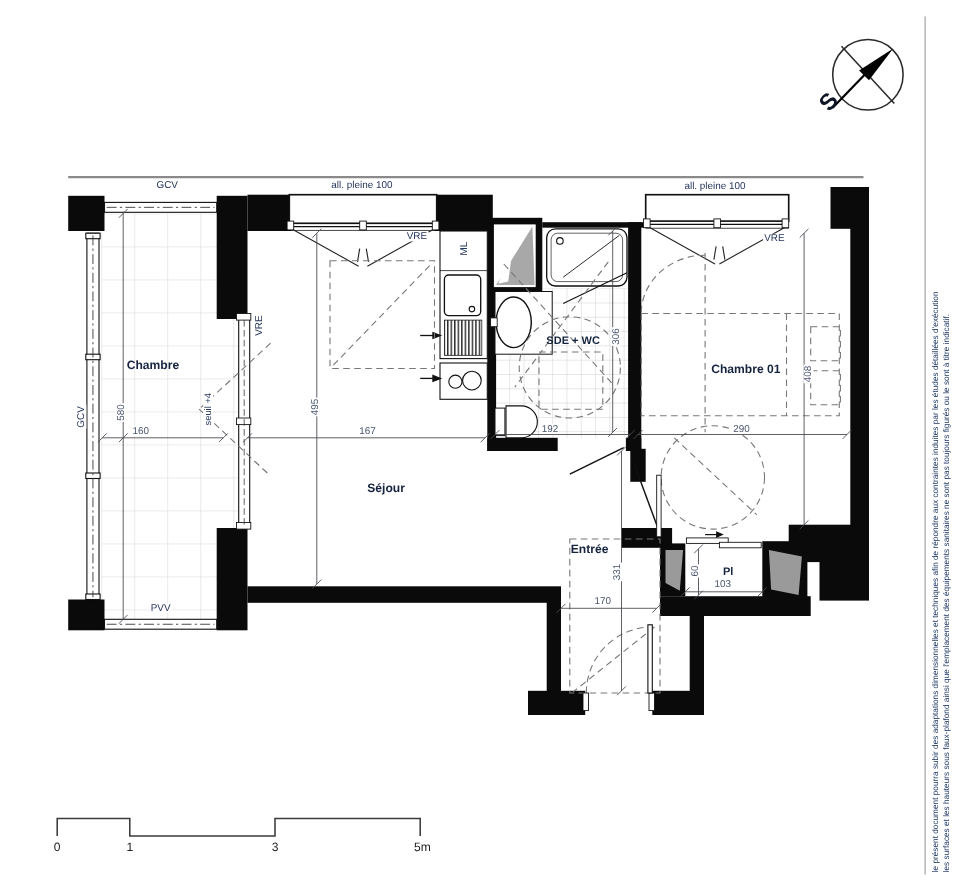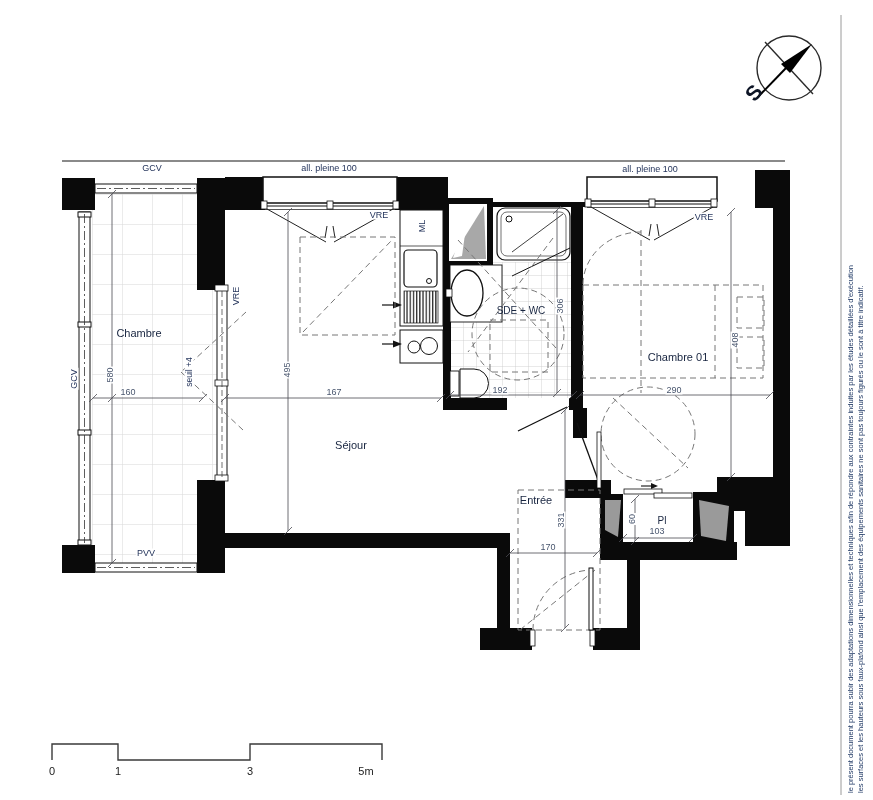--- a/index.html
+++ b/index.html
@@ -2,21 +2,21 @@
 <html><head>
 <meta charset="utf-8">
 <style>
   html,body{margin:0;padding:0;background:#fff;}
   #stage{position:relative;width:873px;height:800px;background:#fff;overflow:hidden;
          font-family:"Liberation Sans",sans-serif;}
   svg{position:absolute;left:0;top:0;}
   .lbl{position:absolute;transform:translate(-50%,-50%);font-size:9px;color:#25355c;
        white-space:nowrap;line-height:1;background:#fff;padding:0 1px;}
   .rot{transform:translate(-50%,-50%) rotate(-90deg);}
-  .room{font-weight:normal;font-size:11px;color:#17243f;background:transparent;padding:0;text-align:right;}
+  .room{font-weight:bold;font-size:11px;color:#17243f;background:transparent;padding:0;text-align:right;}
   .room.sm{font-size:10px;}
   .dim{color:#49566e;font-size:9px;}
   .ann{color:#25355c;font-size:9px;}
   .scl{background:transparent;color:#222;font-size:11px;}
   .south{position:absolute;font-weight:bold;font-size:21px;color:#0d1526;
          transform:translate(-50%,-50%) rotate(-50deg);background:transparent;}
   .disc{position:absolute;transform-origin:0 0;transform:rotate(-90deg);
         width:778px;font-size:7.5px;line-height:9px;color:#1f3864;white-space:nowrap;}
 </style>
 </head>
@@ -247,21 +247,21 @@
   </g>
 
   <g>
     <path d="M52,760 L52,744 L118,744 L118,760 L250,760 L250,744 L382,744 L382,760" fill="none" stroke="#3a3a3a" stroke-width="1.4"></path>
   </g>
 </svg>
 
 <div class="lbl room" style="left:139px;top:333px">Chambre</div>
 <div class="lbl room" style="left:351px;top:445px">Séjour</div>
 <div class="lbl room sm" style="left:521px;top:311px">SDE + WC</div>
-<div class="lbl room" style="left:678px;top:357px">Chambre 01</div>
+<div class="lbl room" style="left:678px;top:337px">Chambre 01</div>
 <div class="lbl room" style="left:536px;top:500px">Entrée</div>
 <div class="lbl room sm" style="left:662px;top:521px">Pl</div>
 
 <div class="lbl ann" style="left:152px;top:168px">GCV</div>
 <div class="lbl ann rot" style="left:74px;top:379px">GCV</div>
 <div class="lbl ann" style="left:146px;top:553px">PVV</div>
 <div class="lbl ann" style="left:329px;top:168px">all. pleine 100</div>
 <div class="lbl ann" style="left:650px;top:169px">all. pleine 100</div>
 <div class="lbl ann" style="left:379px;top:215px">VRE</div>
 <div class="lbl ann rot" style="left:236px;top:296px">VRE</div>
@@ -280,18 +280,18 @@
 <div class="lbl dim rot" style="left:561px;top:520px">331</div>
 <div class="lbl dim" style="left:548px;top:547px">170</div>
 <div class="lbl dim rot" style="left:632px;top:519px">60</div>
 <div class="lbl dim" style="left:657px;top:531px">103</div>
 
 <div class="south" style="left:754px;top:93px">S</div>
 
 <div class="lbl scl" style="left:52px;top:771px">0</div>
 <div class="lbl scl" style="left:118px;top:771px">1</div>
 <div class="lbl scl" style="left:250px;top:771px">3</div>
-<div class="lbl scl" style="left:366px;top:771px">5m</div>
+<div class="lbl scl" style="left:384px;top:771px">5m</div>
 
 <div class="disc" style="left:846px;top:793px">le présent document pourra subir des adaptations dimensionnelles et techniques afin de répondre aux contraintes induites par les études détaillées d'exécution</div>
 <div class="disc" style="left:856px;top:793px">les surfaces et les hauteurs sous faux-plafond ainsi que l'emplacement des équipements sanitaires ne sont pas toujours figurés ou le sont à titre indicatif.</div>
 
 </div>
 
 </body></html>

